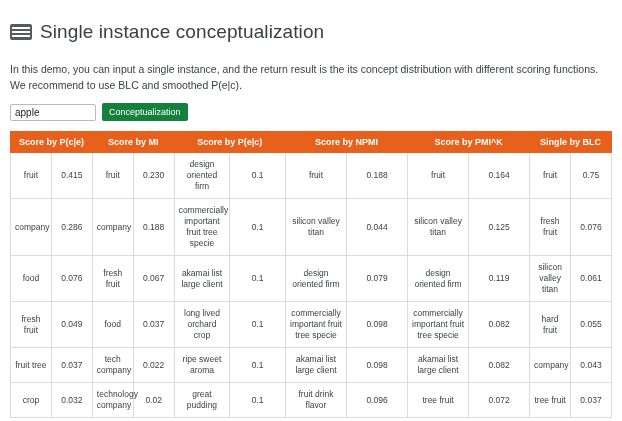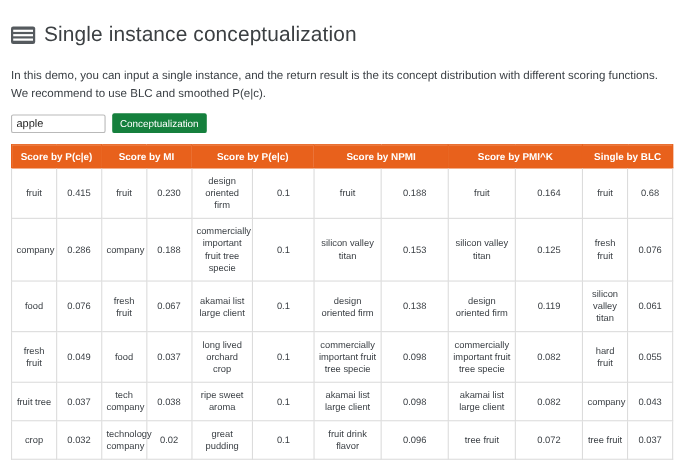--- a/index.html
+++ b/index.html
@@ -157,45 +157,45 @@
           <td>0.415</td>
           <td>fruit</td>
           <td>0.230</td>
           <td>design oriented firm</td>
           <td>0.1</td>
           <td>fruit</td>
           <td>0.188</td>
           <td>fruit</td>
           <td>0.164</td>
           <td>fruit</td>
-          <td>0.68</td>
+          <td>0.75</td>
         </tr>
         <tr>
           <td>company</td>
           <td>0.286</td>
           <td>company</td>
           <td>0.188</td>
           <td>commercially important fruit tree specie</td>
           <td>0.1</td>
           <td>silicon valley titan</td>
-          <td>0.153</td>
+          <td>0.044</td>
           <td>silicon valley titan</td>
           <td>0.125</td>
           <td>fresh fruit</td>
           <td>0.076</td>
         </tr>
         <tr>
           <td>food</td>
           <td>0.076</td>
           <td>fresh fruit</td>
           <td>0.067</td>
           <td>akamai list large client</td>
           <td>0.1</td>
           <td>design oriented firm</td>
-          <td>0.138</td>
+          <td>0.079</td>
           <td>design oriented firm</td>
           <td>0.119</td>
           <td>silicon valley titan</td>
           <td>0.061</td>
         </tr>
         <tr>
           <td>fresh fruit</td>
           <td>0.049</td>
           <td>food</td>
           <td>0.037</td>
@@ -205,21 +205,21 @@
           <td>0.098</td>
           <td>commercially important fruit tree specie</td>
           <td>0.082</td>
           <td>hard fruit</td>
           <td>0.055</td>
         </tr>
         <tr>
           <td>fruit tree</td>
           <td>0.037</td>
           <td>tech company</td>
-          <td>0.038</td>
+          <td>0.022</td>
           <td>ripe sweet aroma</td>
           <td>0.1</td>
           <td>akamai list large client</td>
           <td>0.098</td>
           <td>akamai list large client</td>
           <td>0.082</td>
           <td>company</td>
           <td>0.043</td>
         </tr>
         <tr>

